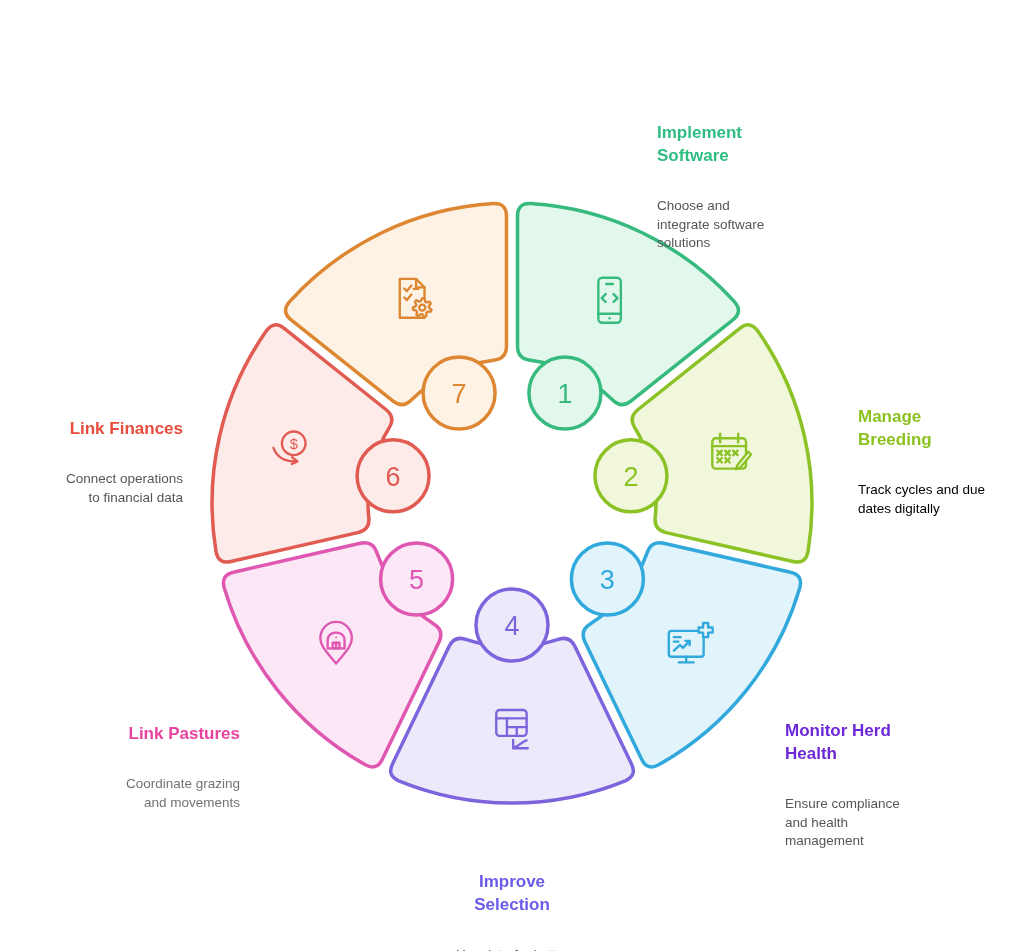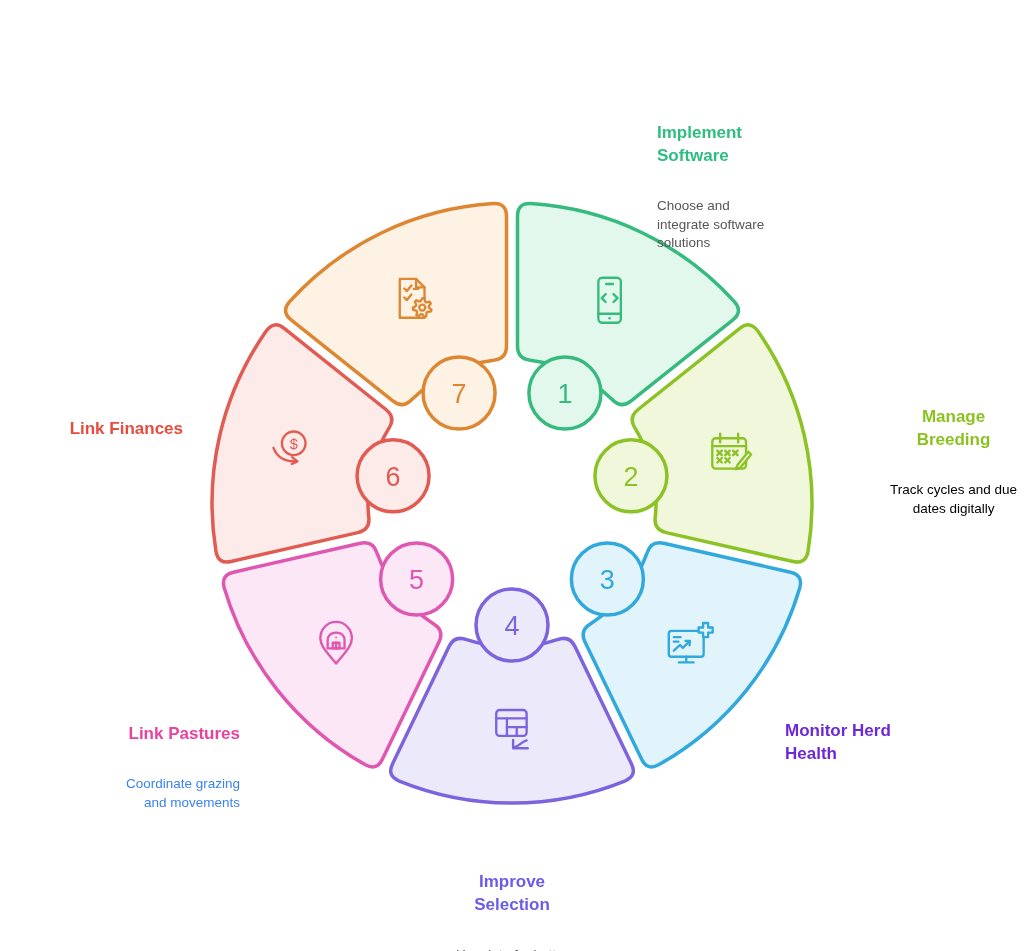--- a/index.html
+++ b/index.html
@@ -6,21 +6,21 @@
   .page{position:relative;width:1024px;height:951px;overflow:hidden;background:#fff;
         font-family:"Liberation Sans",sans-serif;}
   .page-title{position:absolute;left:0;right:0;top:50px;margin:0;text-align:center;
         font-size:21.5px;font-weight:bold;color:#4a4a4a;letter-spacing:.2px;}
   svg.wheel{position:absolute;left:0;top:0;}
   svg text{font-family:"Liberation Sans",sans-serif;}
   .label-block{position:absolute;white-space:pre-line;}
   .label-title{font-size:17px;font-weight:bold;line-height:23px;}
   .label-desc{font-size:13.5px;line-height:18.5px;margin-top:12px;color:#565656;}
   .pos-1{left:657px;top:103px;text-align:left;}
-  .pos-2{left:890px;top:387px;text-align:center;}
+  .pos-2{left:858px;top:387px;text-align:left;}
   .pos-3{left:785px;top:701px;text-align:left;}
   .pos-4{left:512px;top:852px;transform:translateX(-50%);text-align:center;}
   .pos-5{right:784px;top:704px;text-align:right;}
   .pos-6{right:841px;top:399px;text-align:right;}
   .pos-7{right:657px;top:127px;text-align:right;}
 </style>
 </head>
 <body>
 
 <div class="page">
@@ -153,28 +153,33 @@
   </div>
   <div class="label-block pos-2">
     <div class="label-title" style="color: rgb(140, 194, 32);">Manage
 Breeding</div>
     <div class="label-desc" style="color: #000000;">Track cycles and due
 dates digitally</div>
   </div>
   <div class="label-block pos-3">
     <div class="label-title" style="color: #6d28d9;">Monitor Herd
 Health</div>
+    <div class="label-desc" style="color: rgb(86, 86, 86);">Ensure compliance
+and health
+management</div>
   </div>
   <div class="label-block pos-4">
     <div class="label-title" style="color: rgb(106, 91, 232);">Improve
 Selection</div>
     <div class="label-desc" style="color: rgb(86, 86, 86);">Use data for better
 breeding choices</div>
   </div>
   <div class="label-block pos-5">
     <div class="label-title" style="color: rgb(232, 66, 159);">Link Pastures</div>
-    <div class="label-desc" style="color: #3b82f6;">Coordinate grazing
+    <div class="label-desc" style="color: #737373;">Coordinate grazing
 and movements</div>
   </div>
   <div class="label-block pos-6">
     <div class="label-title" style="color: rgb(231, 76, 60);">Link Finances</div>
+    <div class="label-desc" style="color: rgb(86, 86, 86);">Connect operations
+to financial data</div>
   </div>
 </div>
 
 </body></html>

